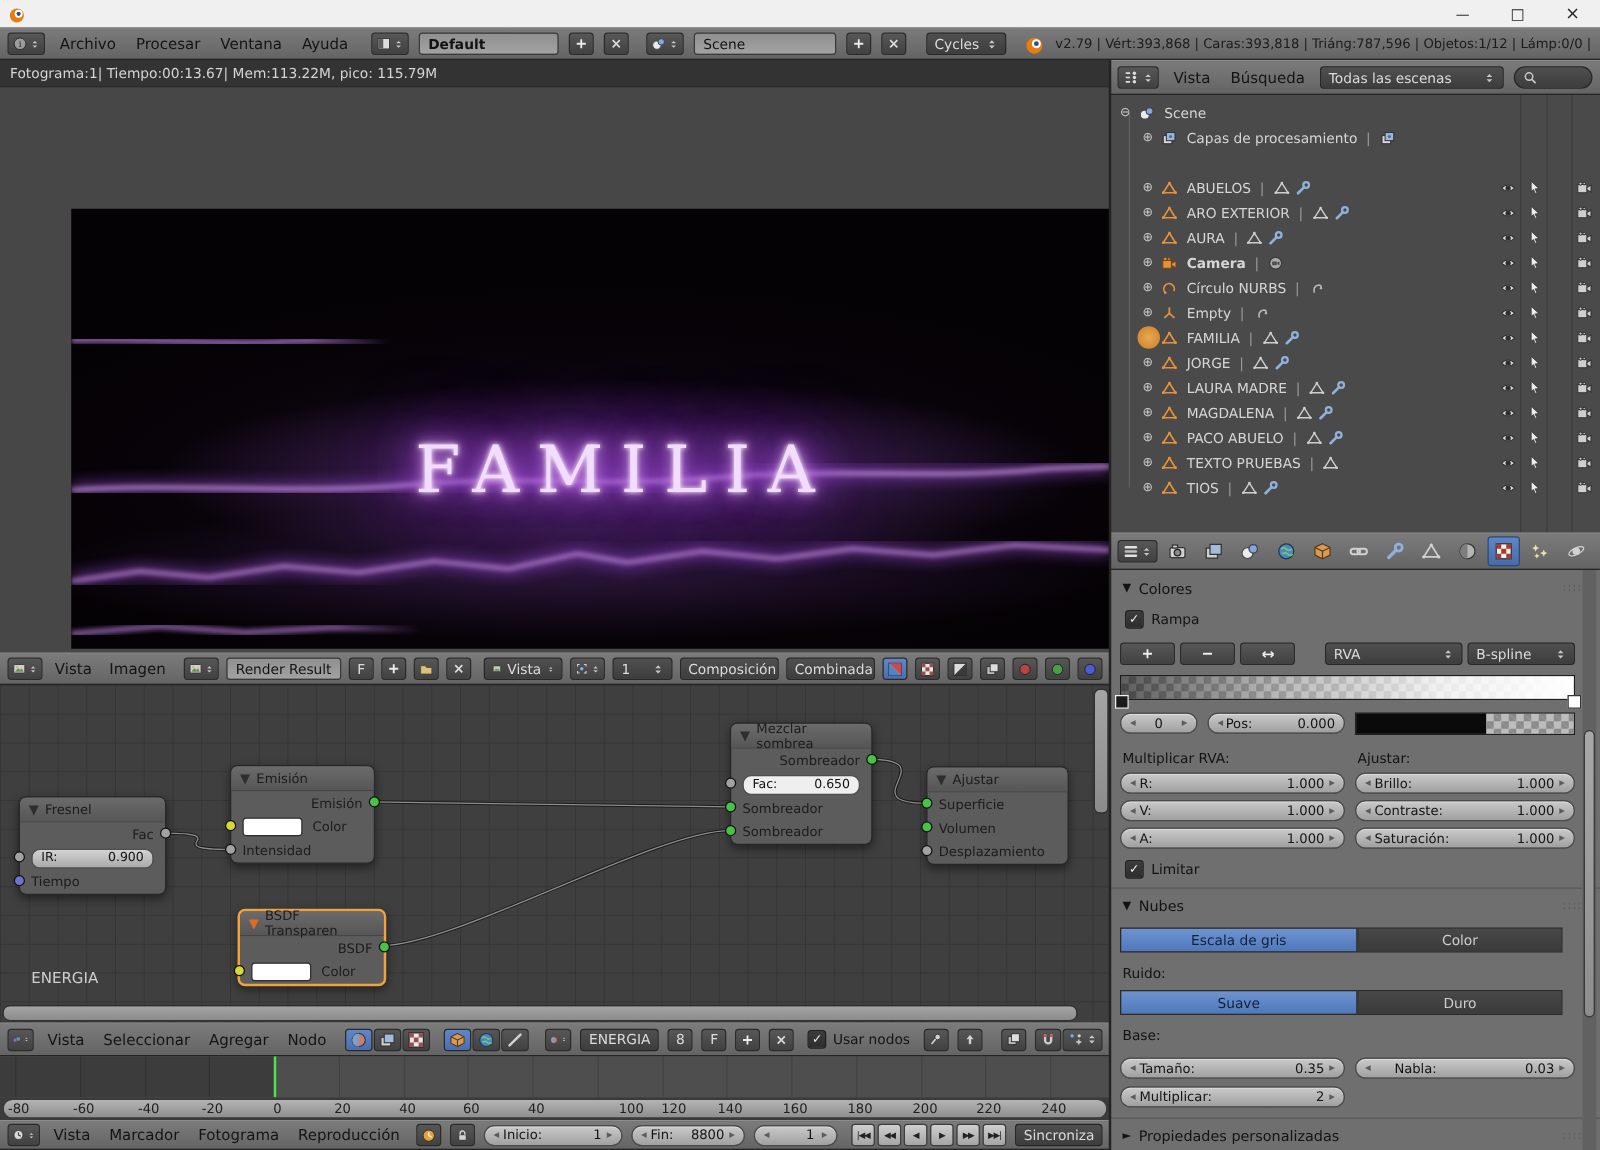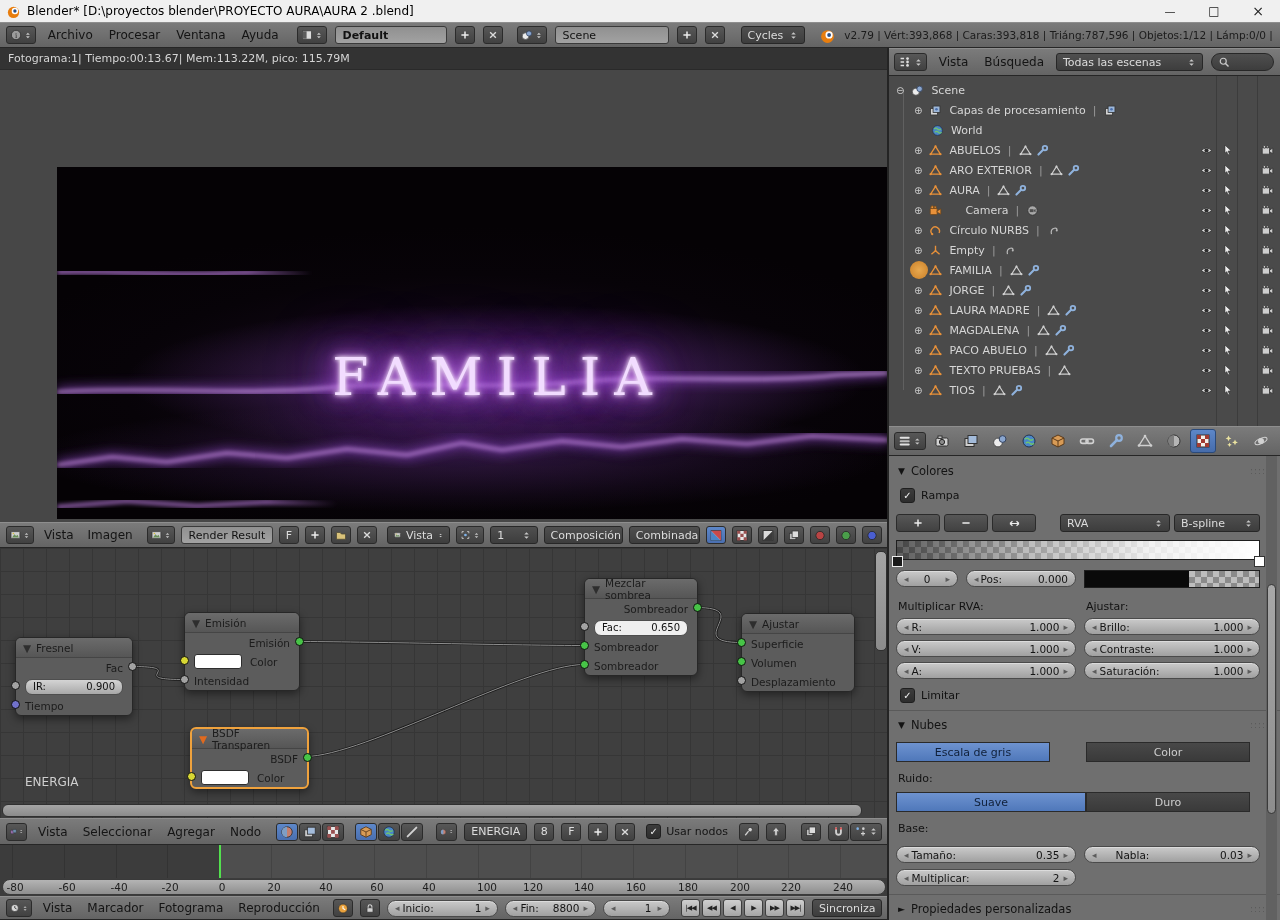--- a/index.html
+++ b/index.html
@@ -51,21 +51,20 @@
 <body>
 
 <div id="titlebar" class="region" style="left:0;top:0;width:1280px;height:22px;background:#f0f0f0;display:flex;align-items:center;">
   <span id="blenderlogo" class="icon" style="margin:0 6px;">
       <svg width="15" height="15" viewBox="0 0 16 16">
         <circle cx="8" cy="9" r="6" fill="#e87d0d"></circle>
         <circle cx="9.5" cy="7.5" r="3.4" fill="#fff"></circle>
         <circle cx="9.5" cy="7.5" r="1.8" fill="#2a4f86"></circle>
       </svg>
     </span>
-  <span style="color:#000;font-size:12px;">Blender* [D:\proyectos blender\PROYECTO AURA\AURA 2 .blend]</span>
   <span style="flex:1"></span>
   <span class="wb" style="width:44px;text-align:center;color:#222;font-size:11px;">—</span>
   <span class="wb" style="width:44px;text-align:center;color:#222;font-size:12px;">□</span>
   <span class="wb" style="width:44px;text-align:center;color:#222;font-size:14px;">×</span>
 </div>
 
 <div id="topbar" class="region hdr" style="left:0;top:22px;width:1280px;height:26px;">
     <div class="hrow">
       <div class="tbtn">
         <svg width="14" height="14" viewBox="0 0 16 16">
@@ -567,22 +566,22 @@
     <div style="position: absolute; left: 2px; top: 1px; width: 884px; height: 16px; border-radius: 8px; background: linear-gradient(rgb(180, 180, 180), rgb(142, 142, 142)); border: 1px solid rgb(58, 58, 58); box-sizing: border-box;">
       <div style="position: absolute; left: -4px; top: 1px; width: 32px; text-align: center; color: rgb(30, 30, 30); font-size: 10.5px;">-80</div>
       <div style="position: absolute; left: 48px; top: 1px; width: 32px; text-align: center; color: rgb(30, 30, 30); font-size: 10.5px;">-60</div>
       <div style="position: absolute; left: 100px; top: 1px; width: 32px; text-align: center; color: rgb(30, 30, 30); font-size: 10.5px;">-40</div>
       <div style="position: absolute; left: 151px; top: 1px; width: 32px; text-align: center; color: rgb(30, 30, 30); font-size: 10.5px;">-20</div>
       <div style="position: absolute; left: 203px; top: 1px; width: 32px; text-align: center; color: rgb(30, 30, 30); font-size: 10.5px;">0</div>
       <div style="position: absolute; left: 255px; top: 1px; width: 32px; text-align: center; color: rgb(30, 30, 30); font-size: 10.5px;">20</div>
       <div style="position: absolute; left: 307px; top: 1px; width: 32px; text-align: center; color: rgb(30, 30, 30); font-size: 10.5px;">40</div>
       <div style="position: absolute; left: 358px; top: 1px; width: 32px; text-align: center; color: rgb(30, 30, 30); font-size: 10.5px;">60</div>
       <div style="position: absolute; left: 410px; top: 1px; width: 32px; text-align: center; color: rgb(30, 30, 30); font-size: 10.5px;">40</div>
-      <div style="position: absolute; left: 462px; top: 1px; width: 32px; text-align: right; color: rgb(30, 30, 30); font-size: 10.5px;">100</div>
-      <div style="position: absolute; left: 514px; top: 1px; width: 32px; text-align: center; color: rgb(30, 30, 30); font-size: 10.5px;">120</div>
+      <div style="position: absolute; left: 486px; top: 1px; width: 32px; text-align: center; color: rgb(30, 30, 30); font-size: 10.5px;">100</div>
+      <div style="position: absolute; left: 514px; top: 1px; width: 32px; text-align: right; color: rgb(30, 30, 30); font-size: 10.5px;">120</div>
       <div style="position: absolute; left: 565px; top: 1px; width: 32px; text-align: center; color: rgb(30, 30, 30); font-size: 10.5px;">140</div>
       <div style="position: absolute; left: 617px; top: 1px; width: 32px; text-align: center; color: rgb(30, 30, 30); font-size: 10.5px;">160</div>
       <div style="position: absolute; left: 669px; top: 1px; width: 32px; text-align: center; color: rgb(30, 30, 30); font-size: 10.5px;">180</div>
       <div style="position: absolute; left: 721px; top: 1px; width: 32px; text-align: center; color: rgb(30, 30, 30); font-size: 10.5px;">200</div>
       <div style="position: absolute; left: 772px; top: 1px; width: 32px; text-align: center; color: rgb(30, 30, 30); font-size: 10.5px;">220</div>
       <div style="position: absolute; left: 824px; top: 1px; width: 32px; text-align: center; color: rgb(30, 30, 30); font-size: 10.5px;">240</div>
     </div>
   </div>
 <div id="tlheader" class="region hdr" style="left:0;top:896px;width:888px;height:24px;">
     <div class="hrow" style="gap: 7px;">
@@ -701,30 +700,20 @@
       <span style="margin-left: 3px;">Capas de procesamiento</span>
       <span style="color: rgb(154, 154, 154); margin: 0px 3px;">|</span>
       <div class="icon">
         <svg width="13" height="13" viewBox="0 0 16 16">
           <rect x="2" y="5.5" width="8.5" height="8" fill="#d8d8d8" stroke="#333"></rect>
           <rect x="5" y="2.5" width="8.5" height="8" fill="#9db7d8" stroke="#333"></rect>
           <circle cx="9.2" cy="6.5" r="1.6" fill="#4a6fae"></circle>
         </svg>
       </div>
     </div>
-    <div class="orow" style="position: absolute; left: 0px; top: 44px; width: 392px; padding-left: 26px; box-sizing: border-box;">
-      <span style="width: 13px;"></span>
-      <div class="icon" style="position: relative;">
-        <svg width="13" height="13" viewBox="0 0 16 16">
-          <circle cx="8" cy="8" r="6" fill="#4a86c8" stroke="#24344c"></circle>
-          <path d="M3.8 6.2 Q6 4.2 8 6.2 T12.2 6.2 M4.8 10.2 Q7 8.2 9 10.2 T13 10.2" stroke="#6fc46f" stroke-width="1.5" fill="none"></path>
-        </svg>
-      </div>
-      <span style="margin-left: 3px;">World</span>
-    </div>
     <div class="orow" style="position: absolute; left: 0px; top: 64px; width: 392px; padding-left: 26px; box-sizing: border-box;">
       <span style="color: rgb(201, 201, 201); font-size: 10px; margin-right: 3px;">⊕</span>
       <div class="icon" style="position: relative;">
         <svg width="13" height="13" viewBox="0 0 16 16">
           <path d="M8 3 L14 12.5 H2 Z" fill="none" stroke="#e8913a" stroke-width="1.6"></path>
           <circle cx="8" cy="3" r="1.4" fill="#e8913a"></circle>
           <circle cx="14" cy="12.5" r="1.4" fill="#e8913a"></circle>
           <circle cx="2" cy="12.5" r="1.4" fill="#e8913a"></circle>
         </svg>
       </div>
@@ -859,21 +848,21 @@
     <div class="orow" style="position: absolute; left: 0px; top: 124px; width: 392px; padding-left: 26px; box-sizing: border-box;">
       <span style="color: rgb(201, 201, 201); font-size: 10px; margin-right: 3px;">⊕</span>
       <div class="icon" style="position: relative;">
         <svg width="13" height="13" viewBox="0 0 16 16">
           <rect x="1.5" y="5.5" width="8.5" height="7.5" rx="1" fill="#e8913a" stroke="#70471a"></rect>
           <path d="M10 8.5 L14.5 6 V12.5 L10 10 Z" fill="#e8913a" stroke="#70471a"></path>
           <circle cx="4" cy="4" r="1.7" fill="#e8913a" stroke="#70471a"></circle>
           <circle cx="7.6" cy="4" r="1.4" fill="#e8913a" stroke="#70471a"></circle>
         </svg>
       </div>
-      <span style="margin-left: 19px;">Camera</span>
+      <span style="margin-left: 3px; font-weight: bold;">Camera</span>
       <span style="color: rgb(154, 154, 154); margin: 0px 3px;">|</span>
       <div class="icon">
         <svg width="13" height="13" viewBox="0 0 16 16">
           <circle cx="8" cy="8" r="5.8" fill="#a8a8a8" stroke="#333"></circle>
           <rect x="4.6" y="6.4" width="4.6" height="3.6" fill="#4e4e4e"></rect>
           <path d="M9.6 7.5 l2.2 -1.2 v3.8 l-2.2 -1.2 Z" fill="#4e4e4e"></path>
         </svg>
       </div>
       <div class="icon" style="position: absolute; left: 312px;">
         <svg width="13" height="13" viewBox="0 0 16 16">
@@ -1475,21 +1464,21 @@
     <div style="position: absolute; left: 12px; top: 232px; display: flex; align-items: center; gap: 6px;">
       <div class="cb">✓</div>
       <div class="darklabel">Limitar</div>
     </div>
     <div style="position: absolute; left: 0px; top: 254px; width: 392px; height: 1px; background: rgb(90, 90, 90);"></div>
     <div class="panel-title" style="position: absolute; left: 10px; top: 262px;">
       <span style="font-size:9px;">▼</span>
       <span>Nubes</span>
     </div>
     <div class="grip" style="position: absolute; left: 362px; top: 264px;">::::</div>
-    <div class="toggle on" style="position: absolute; left: 8px; top: 286px; width: 154px;">Escala de gris</div>
+    <div class="toggle on" style="position: absolute; left: 8px; top: 286px; width: 190px;">Escala de gris</div>
     <div class="toggle off" style="position: absolute; left: 198px; top: 286px; width: 164px;">Color</div>
     <div class="darklabel" style="position: absolute; left: 10px; top: 316px; font-size: 11px;">Ruido:</div>
     <div class="toggle on" style="position: absolute; left: 8px; top: 336px; width: 190px;">Suave</div>
     <div class="toggle off" style="position: absolute; left: 198px; top: 336px; width: 164px;">Duro</div>
     <div class="darklabel" style="position: absolute; left: 10px; top: 366px; font-size: 11px;">Base:</div>
     <div class="rslider" style="position: absolute; left: 8px; top: 390px; width: 180px;">
       <span class="arr">◂</span>
       <span style="flex:1;margin-left:3px;">Tamaño:</span>
       <span>0.35</span>
       <span class="arr" style="margin-left:4px;">▸</span>

